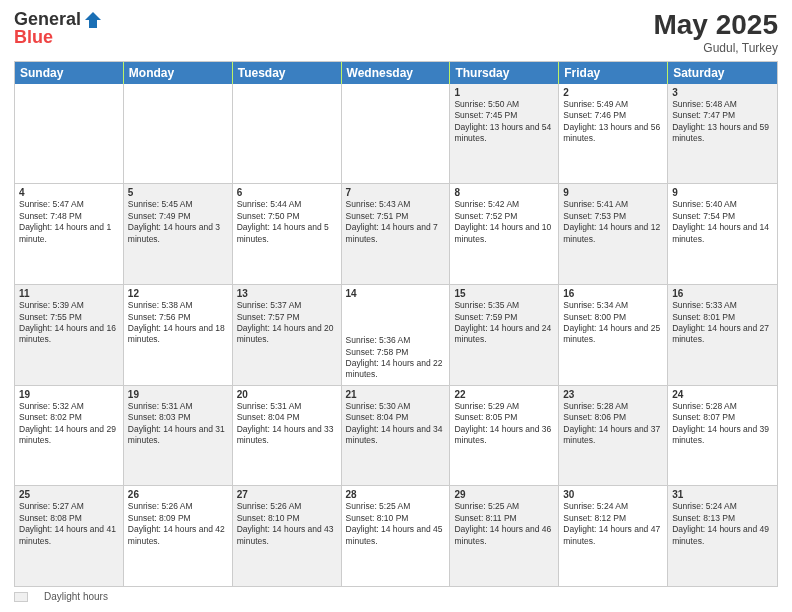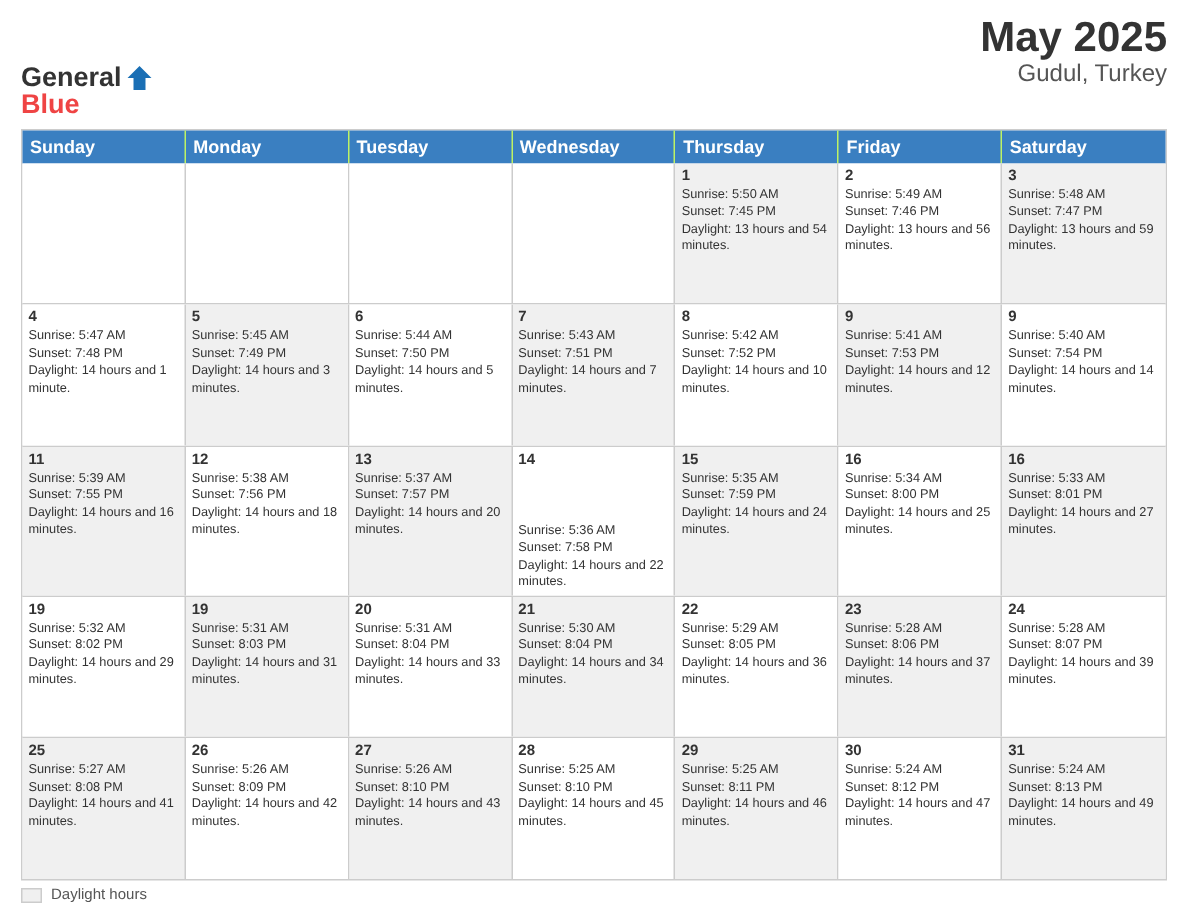--- a/index.html
+++ b/index.html
@@ -31,21 +31,21 @@
     .title-block {
       text-align: right;
     }
     .title-month {
       font-size: 28px;
       font-weight: bold;
       color: #333;
       line-height: 1.1;
     }
     .title-location {
-      font-size: 16px;
+      font-size: 12px;
       color: #555;
     }
     .calendar {
       flex: 1;
       display: flex;
       flex-direction: column;
       border: 1px solid #ccc;
     }
     .cal-header {
       display: grid;
@@ -95,38 +95,38 @@
       font-size: 8.5px;
       line-height: 1.35;
       color: #333;
     }
     .footer {
       margin-top: 4px;
       font-size: 10px;
       color: #555;
       display: flex;
       align-items: center;
-      gap: 6px;
+      gap: 16px;
     }
     .footer-box {
       width: 14px;
       height: 10px;
       background: #f0f0f0;
       border: 1px solid #ccc;
       display: inline-block;
     }
   </style>
 </head>
 <body>
 
 <div class="page">
   <div class="header">
     <div class="logo">
       <div style="display:flex;flex-direction:column;line-height:1.1;">
-        <span style="display:flex;align-items:center;gap:2px;margin-top:32px;">
+        <span style="display:flex;align-items:center;gap:2px;">
           <span style="font-size:18px;font-weight:bold;color:#333;">General</span>
           <svg width="20" height="20" viewBox="0 0 20 20">
             <polygon points="10,2 18,10 14,10 14,18 6,18 6,10 2,10" fill="#1a6fb5"></polygon>
           </svg>
         </span>
         <span style="font-size:18px;font-weight:bold;color:#ef4444;margin-top:-2px;">Blue</span>
       </div>
     </div>
     <div class="title-block">
       <div class="title-month">May 2025</div>

